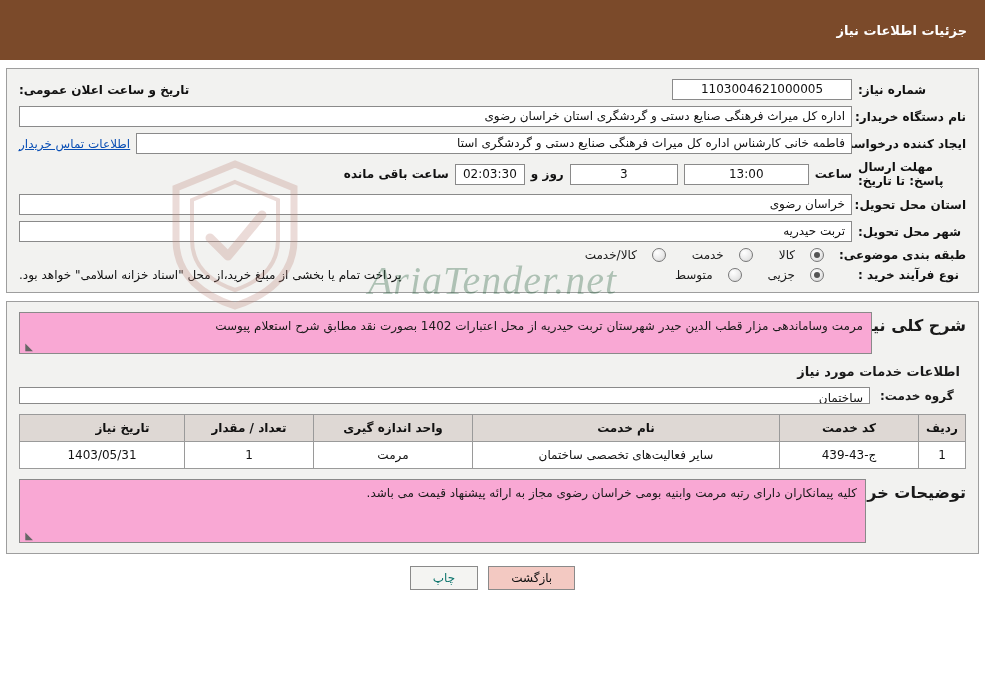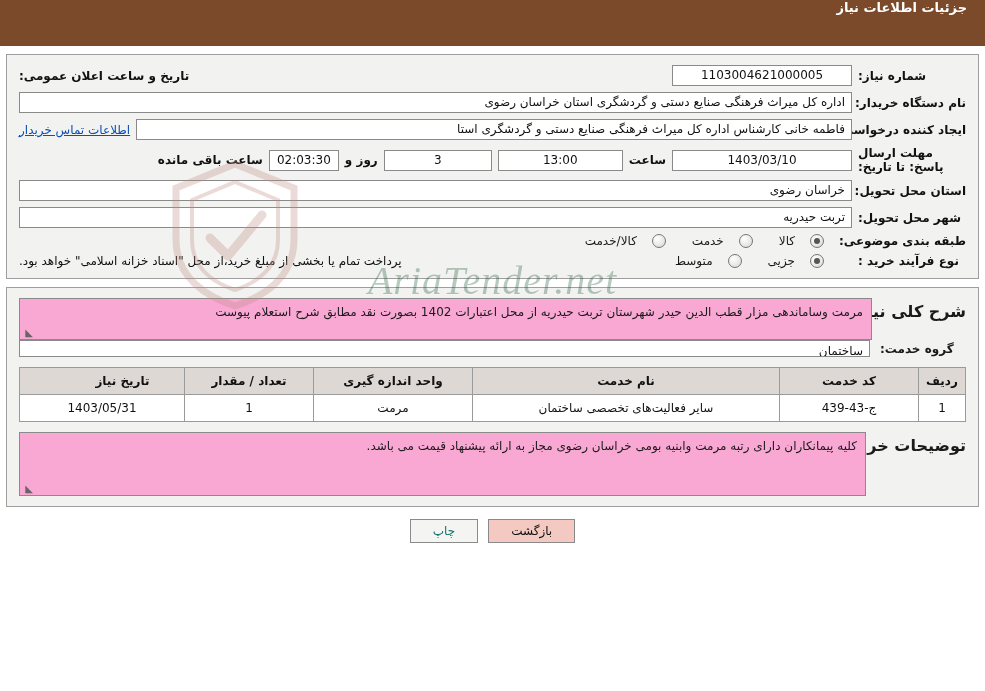--- a/index.html
+++ b/index.html
@@ -47,24 +47,25 @@
   .wm-shield {
     position: absolute;
     left: 170px;
     top: 10px;
     width: 130px;
     height: 150px;
   }
 
   
   .titlebar {
-    height: 46px;
+    height: 60px;
     background: #7b4a2a;
     color: #ffffff;
     display: flex;
+    align-items: center;
     padding: 0 18px;
     box-sizing: border-box;
   }
   .titlebar .ttl {
     font-size: 13px;
     font-weight: bold;
   }
 
   
   .panel {
@@ -285,21 +286,20 @@
     </div>
 
     <div class="row">
       <div class="lbl w1">ایجاد کننده درخواست:</div>
       <div class="fld right" style="flex:1 1 auto;">فاطمه خانی کارشناس اداره کل میراث فرهنگی  صنایع دستی و گردشگری استا</div>
       <a class="link">اطلاعات تماس خریدار</a>
     </div>
 
     <div class="row">
       <div class="lbl w1" style="white-space:normal;line-height:14px;">مهلت ارسال پاسخ: تا تاریخ:</div>
-      <div class="fld num" style="width:180px;">1403/03/10</div>
       <div class="lbl">ساعت</div>
       <div class="fld num" style="width:125px;">13:00</div>
       <div class="fld num" style="width:108px;">3</div>
       <div class="lbl">روز و</div>
       <div class="fld num" style="width:70px;">02:03:30</div>
       <div class="lbl">ساعت باقی مانده</div>
     </div>
 
     <div class="row">
       <div class="lbl w1">استان محل تحویل:</div>
@@ -350,20 +350,21 @@
   <div class="panel bottom">
 
     <div class="desc-row">
       <div class="desc-lbl">شرح کلی نیاز:</div>
       <div class="textarea">
         <span>مرمت وساماندهی مزار قطب الدین حیدر شهرستان تربت حیدریه از محل اعتبارات 1402 بصورت نقد مطابق شرح استعلام پیوست</span>
         <span class="resize-grip">◣</span>
       </div>
     </div>
 
+    <div class="sec-title">اطلاعات خدمات مورد نیاز</div>
 
     <div class="svc-row">
       <div class="svc-lbl">گروه خدمت:</div>
       <div class="fld right" style="flex:1 1 auto;height:17px;line-height:21px;">ساختمان</div>
     </div>
 
     <table class="grid">
       <thead>
         <tr>
           <th style="width:38px;">ردیف</th>

